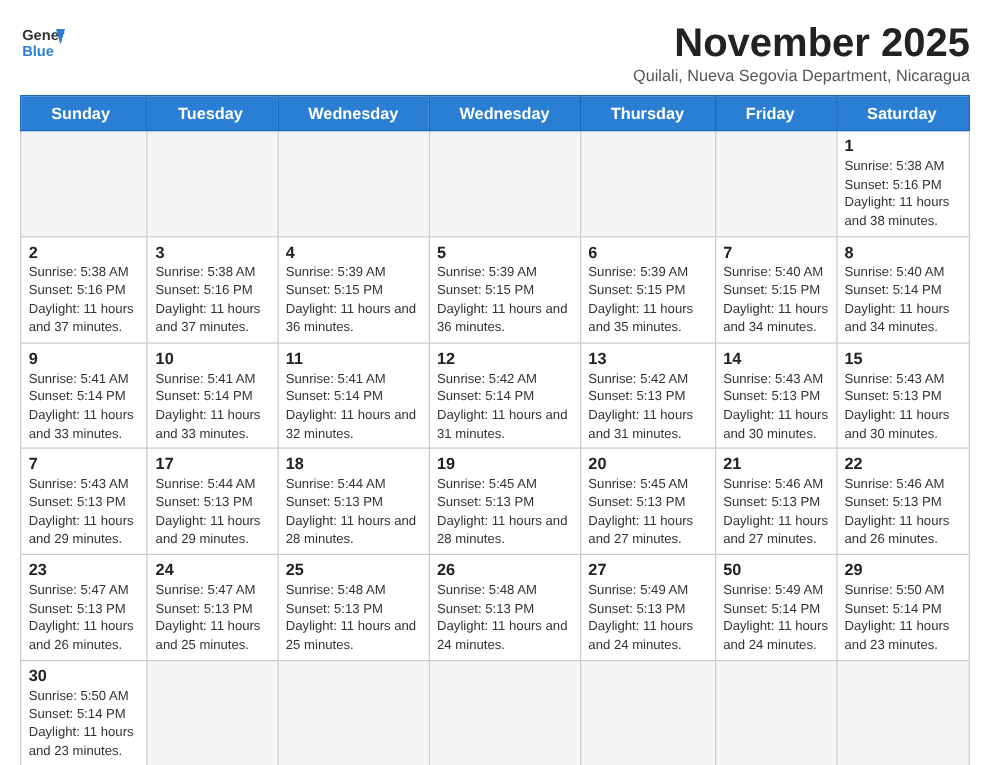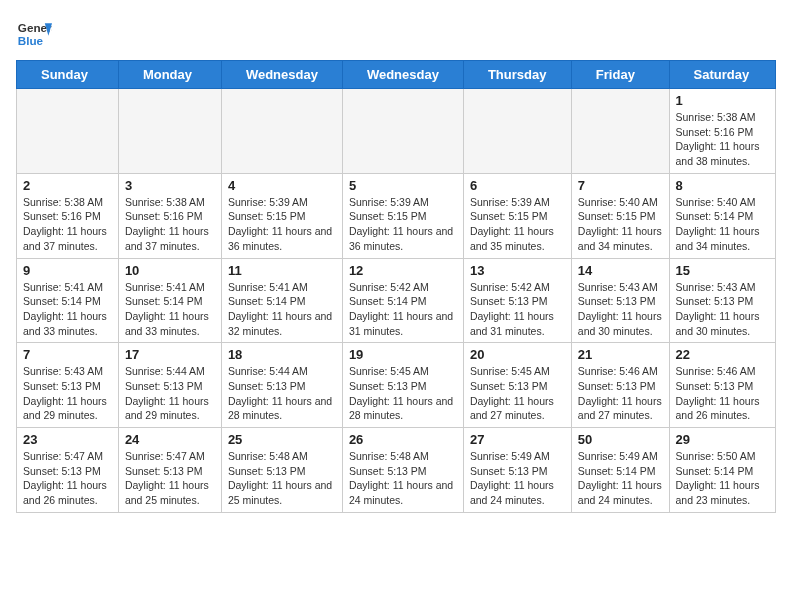--- a/index.html
+++ b/index.html
@@ -84,27 +84,31 @@
 <body>
 
 <div class="header">
   <div class="logo">
     <svg class="logo-icon" viewBox="0 0 40 40">
       <text x="2" y="18" font-size="13" font-weight="bold" fill="#333" font-family="Arial">General</text>
       <text x="2" y="32" font-size="13" font-weight="bold" fill="#2a7fd4" font-family="Arial">Blue</text>
       <polygon points="32,8 40,8 36,22" fill="#2a7fd4"></polygon>
     </svg>
   </div>
+  <div class="title-section">
+    <div class="month-title">November 2025</div>
+    <div class="subtitle">Quilali, Nueva Segovia Department, Nicaragua</div>
+  </div>
 </div>
 
 <table class="calendar">
   <thead>
     <tr>
     <th>Sunday</th>
-        <th>Monday</th>
+        <th>Tuesday</th>
         <th>Wednesday</th>
         <th>Wednesday</th>
         <th>Thursday</th>
         <th>Friday</th>
         <th>Saturday</th>
       </tr>
   </thead>
   <tbody id="calendar-body">
   <tr>
         <td class="empty"></td>
@@ -289,14 +293,28 @@
 Sunset: 5:14 PM
 Daylight: 11 hours and 24 minutes.</div>
         </td>
         <td>
           <span class="day-number">29</span>
           <div class="day-info">Sunrise: 5:50 AM
 Sunset: 5:14 PM
 Daylight: 11 hours and 23 minutes.</div>
         </td>
       </tr>
+      <tr class="last-row">
+        <td>
+          <span class="day-number">30</span>
+          <div class="day-info">Sunrise: 5:50 AM
+Sunset: 5:14 PM
+Daylight: 11 hours and 23 minutes.</div>
+        </td>
+        <td class="empty"></td>
+        <td class="empty"></td>
+        <td class="empty"></td>
+        <td class="empty"></td>
+        <td class="empty"></td>
+        <td class="empty"></td>
+      </tr>
     </tbody>
 </table>
 
 </body></html>

